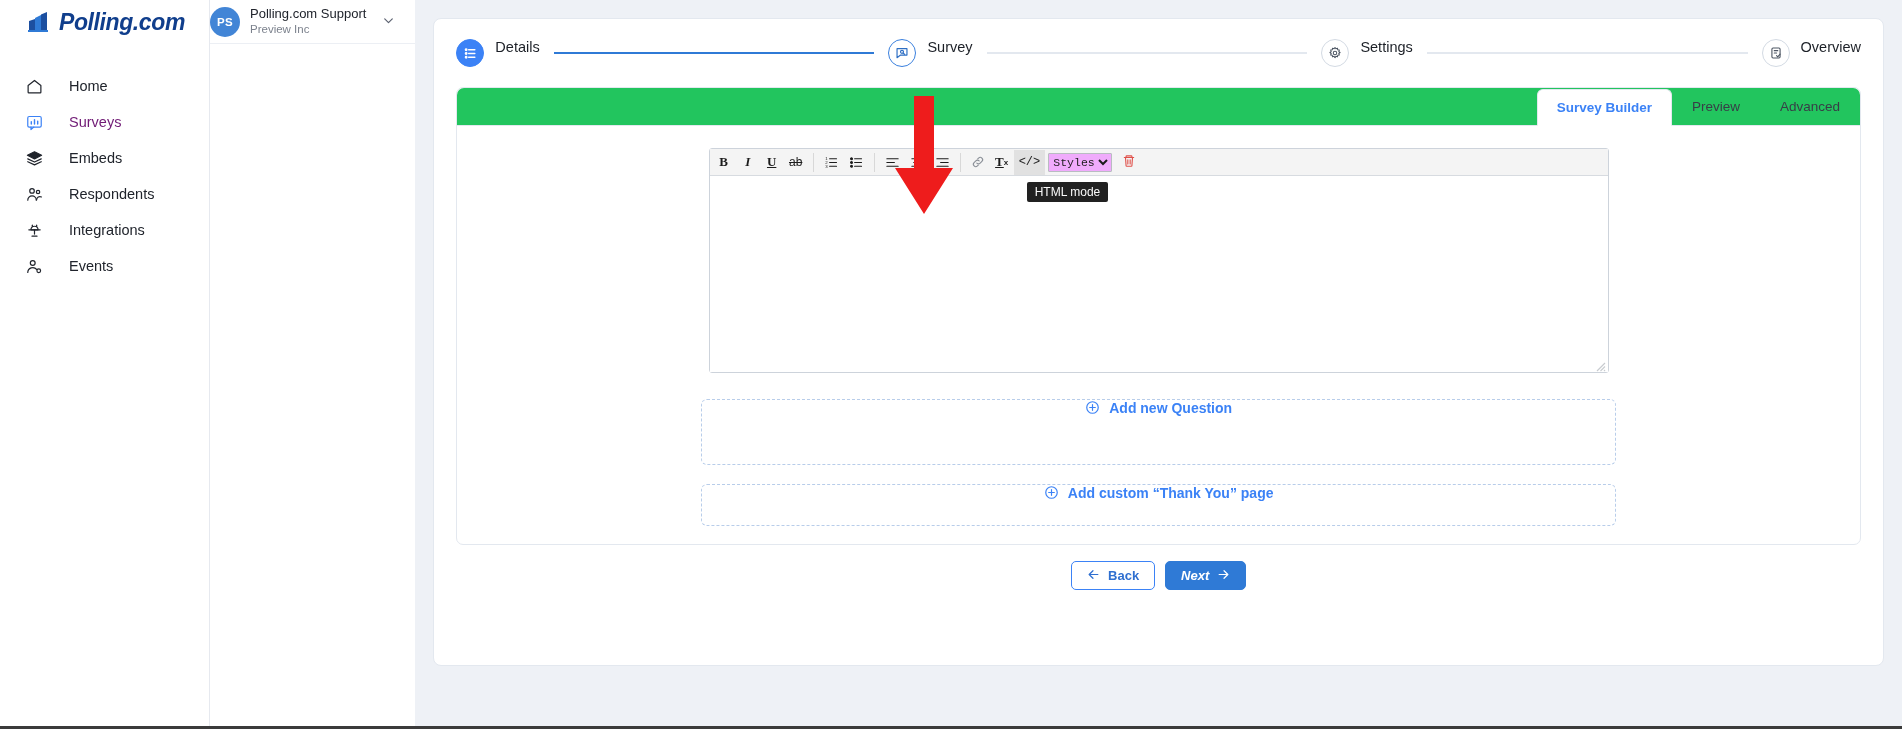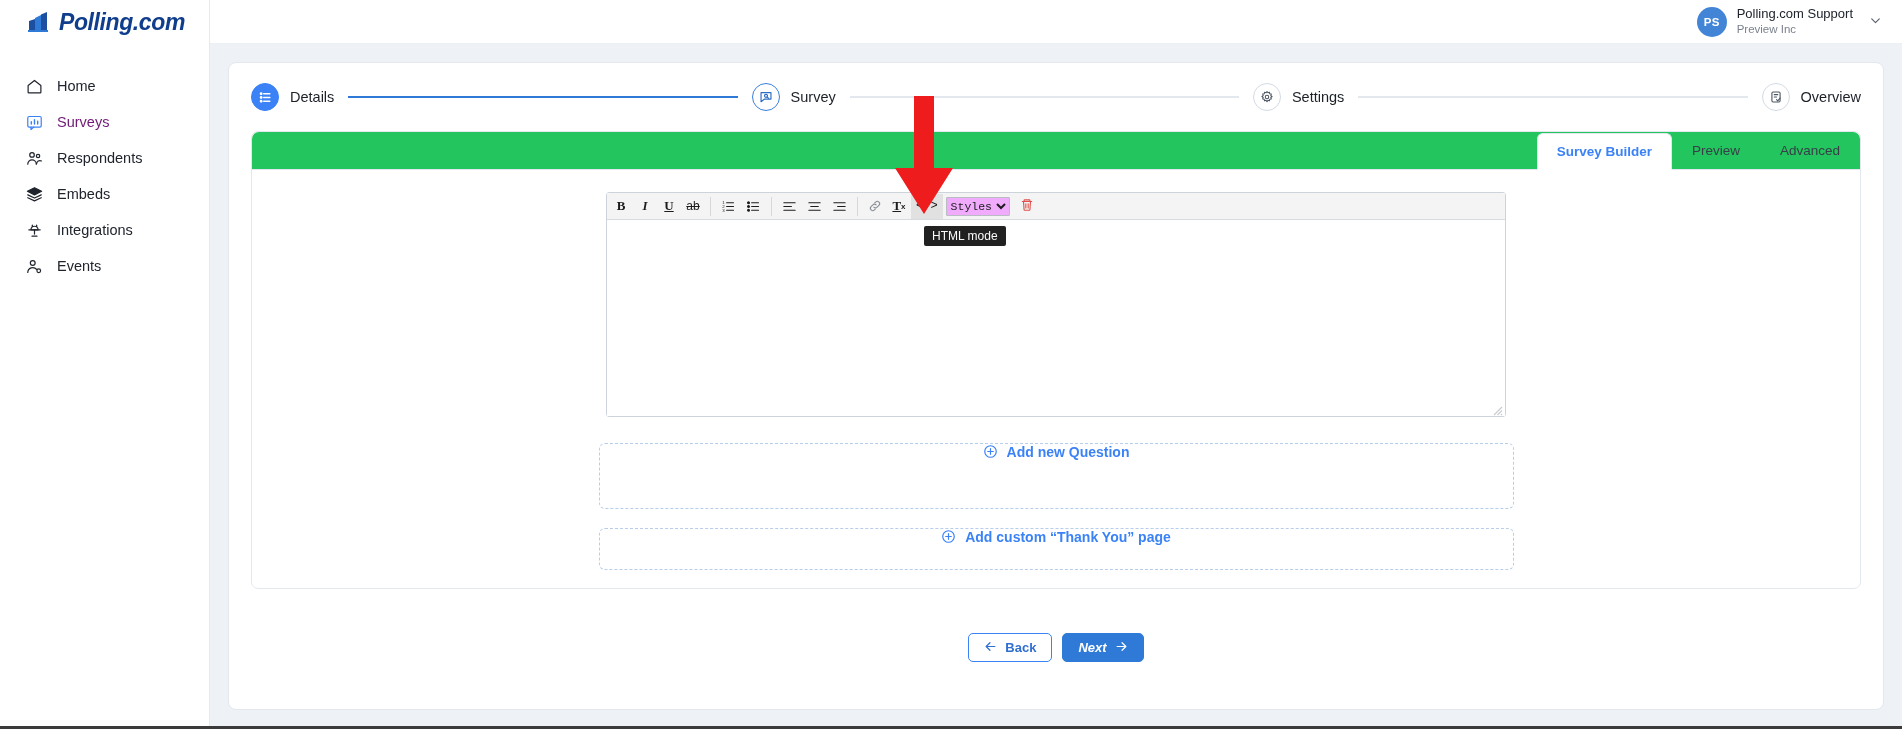--- a/index.html
+++ b/index.html
@@ -35,34 +35,34 @@
   .brand-mark { width: 24px; height: 24px; display:block; }
   .brand-text {
     font-size: 23px; font-weight: bold;
     color: #103e8c; letter-spacing: -0.4px;
   }
   .nav { margin-top: 24px; }
   .nav-item {
     display: flex; align-items: center;
     height: 36px;
     padding-left: 26px;
-    gap: 14px;
+    gap: 26px;
     cursor: pointer;
   }
   .nav-item .nav-icon { width: 17px; height: 17px; display:flex; align-items:center; justify-content:center; }
   .nav-item .nav-label { font-size: 14.5px; color: #20242c; }
   .nav-item.active .nav-label { color: #701a75; }
   .nav-item.active .nav-icon svg { stroke: #3b82f6; }
 
   
   .main {
     flex: 1;
     height: 726px;
     background: #ffffff;
-    display: flex; flex-direction: column;
+    display: flex; flex-direction: row;
   }
   .topbar {
     height: 44px;
     background: #ffffff;
     border-bottom: 1px solid #eceff4;
     display: flex; align-items: center; justify-content: flex-end;
     padding-right: 20px;
   }
   .user-chip { display: flex; align-items: center; gap: 10px; cursor: pointer; }
   .avatar {
@@ -89,21 +89,21 @@
     height: 648px;
     padding: 0;
   }
 
   
   .stepper {
     display: flex; align-items: center;
     padding: 0 22px;
     height: 68px;
   }
-  .step { display: flex; align-items: center; gap: 11px; flex: 0 0 auto; }
+  .step { display: flex; align-items: flex-start; gap: 11px; flex: 0 0 auto; }
   .step-bullet {
     width: 28px; height: 28px; border-radius: 50%;
     display: flex; align-items: center; justify-content: center;
     border: 1px solid #d3dae3;
     background: #fff;
   }
   .step.done .step-bullet { background: #3b82f6; border-color: #3b82f6; }
   .step.done .step-bullet svg { stroke: #ffffff; }
   .step.current .step-bullet { border: 1.5px solid #3a80de; }
   .step.current .step-bullet svg { stroke: #2e6fc4; }
@@ -228,21 +228,21 @@
     background: #ffffff;
   }
   .addblock.short { height: 42px; margin-top: 19px; }
   .addblock .plus { width: 15px; height: 15px; display:flex; }
   .addblock .alabel { font-size: 14px; color: #3b82f6; font-weight: bold; }
 
   
   .footer {
     display: flex; justify-content: center; align-items: center;
     gap: 10px;
-    margin-top: 44px;
+    margin-top: 16px;
   }
   .btn {
     display: flex; align-items: center; gap: 8px;
     height: 29px; padding: 0 15px;
     border-radius: 5px;
     font-size: 13px; font-weight: bold;
     cursor: pointer;
   }
   .btn-back { background: #fff; border: 1px solid #3b82f6; color: #2f6fd0; }
   .btn-next { background: #2f7ad6; border: 1px solid #2f7ad6; color: #ffffff; font-style: italic; }
@@ -293,38 +293,38 @@
             <line x1="12" y1="14" x2="12" y2="8" stroke-width="2"></line>
             <line x1="16.5" y1="14" x2="16.5" y2="10" stroke-width="2"></line>
           </svg>
         </span>
         <span class="nav-label">Surveys</span>
       </div>
 
       <div class="nav-item">
         <span class="nav-icon">
           <svg width="17" height="17" viewBox="0 0 24 24" fill="none" stroke="#20242c" stroke-width="1.7" stroke-linecap="round" stroke-linejoin="round">
+            <path d="M12 2.5 L22 7.5 L12 12.5 L2 7.5 Z" fill="#20242c"></path>
+            <path d="M2.5 12.5 L12 17 L21.5 12.5"></path>
+            <path d="M2.5 16.5 L12 21 L21.5 16.5"></path>
+          </svg>
+        </span>
+        <span class="nav-label">Embeds</span>
+      </div>
+
+      <div class="nav-item">
+        <span class="nav-icon">
+          <svg width="17" height="17" viewBox="0 0 24 24" fill="none" stroke="#20242c" stroke-width="1.7" stroke-linecap="round" stroke-linejoin="round">
             <circle cx="8.5" cy="7" r="3.2"></circle>
             <path d="M2.5 20 a6 6 0 0 1 12 0"></path>
             <circle cx="17" cy="8.5" r="2.4"></circle>
             <path d="M15 19.5 a4.6 4.6 0 0 1 6.8-4"></path>
           </svg>
         </span>
         <span class="nav-label">Respondents</span>
-      </div>
-
-      <div class="nav-item">
-        <span class="nav-icon">
-          <svg width="17" height="17" viewBox="0 0 24 24" fill="none" stroke="#20242c" stroke-width="1.7" stroke-linecap="round" stroke-linejoin="round">
-            <path d="M12 2.5 L22 7.5 L12 12.5 L2 7.5 Z" fill="#20242c"></path>
-            <path d="M2.5 12.5 L12 17 L21.5 12.5"></path>
-            <path d="M2.5 16.5 L12 21 L21.5 16.5"></path>
-          </svg>
-        </span>
-        <span class="nav-label">Embeds</span>
       </div>
 
       <div class="nav-item">
         <span class="nav-icon">
           <svg width="17" height="17" viewBox="0 0 24 24" fill="none" stroke="#20242c" stroke-width="1.7" stroke-linecap="round" stroke-linejoin="round">
             <path d="M7 11 a5 5 0 0 1 10 0 Z"></path>
             <line x1="4" y1="11" x2="20" y2="11"></line>
             <line x1="12" y1="11" x2="12" y2="17"></line>
             <line x1="8.5" y1="20" x2="15.5" y2="20"></line>
             <line x1="9" y1="4.5" x2="9" y2="6.5"></line>

